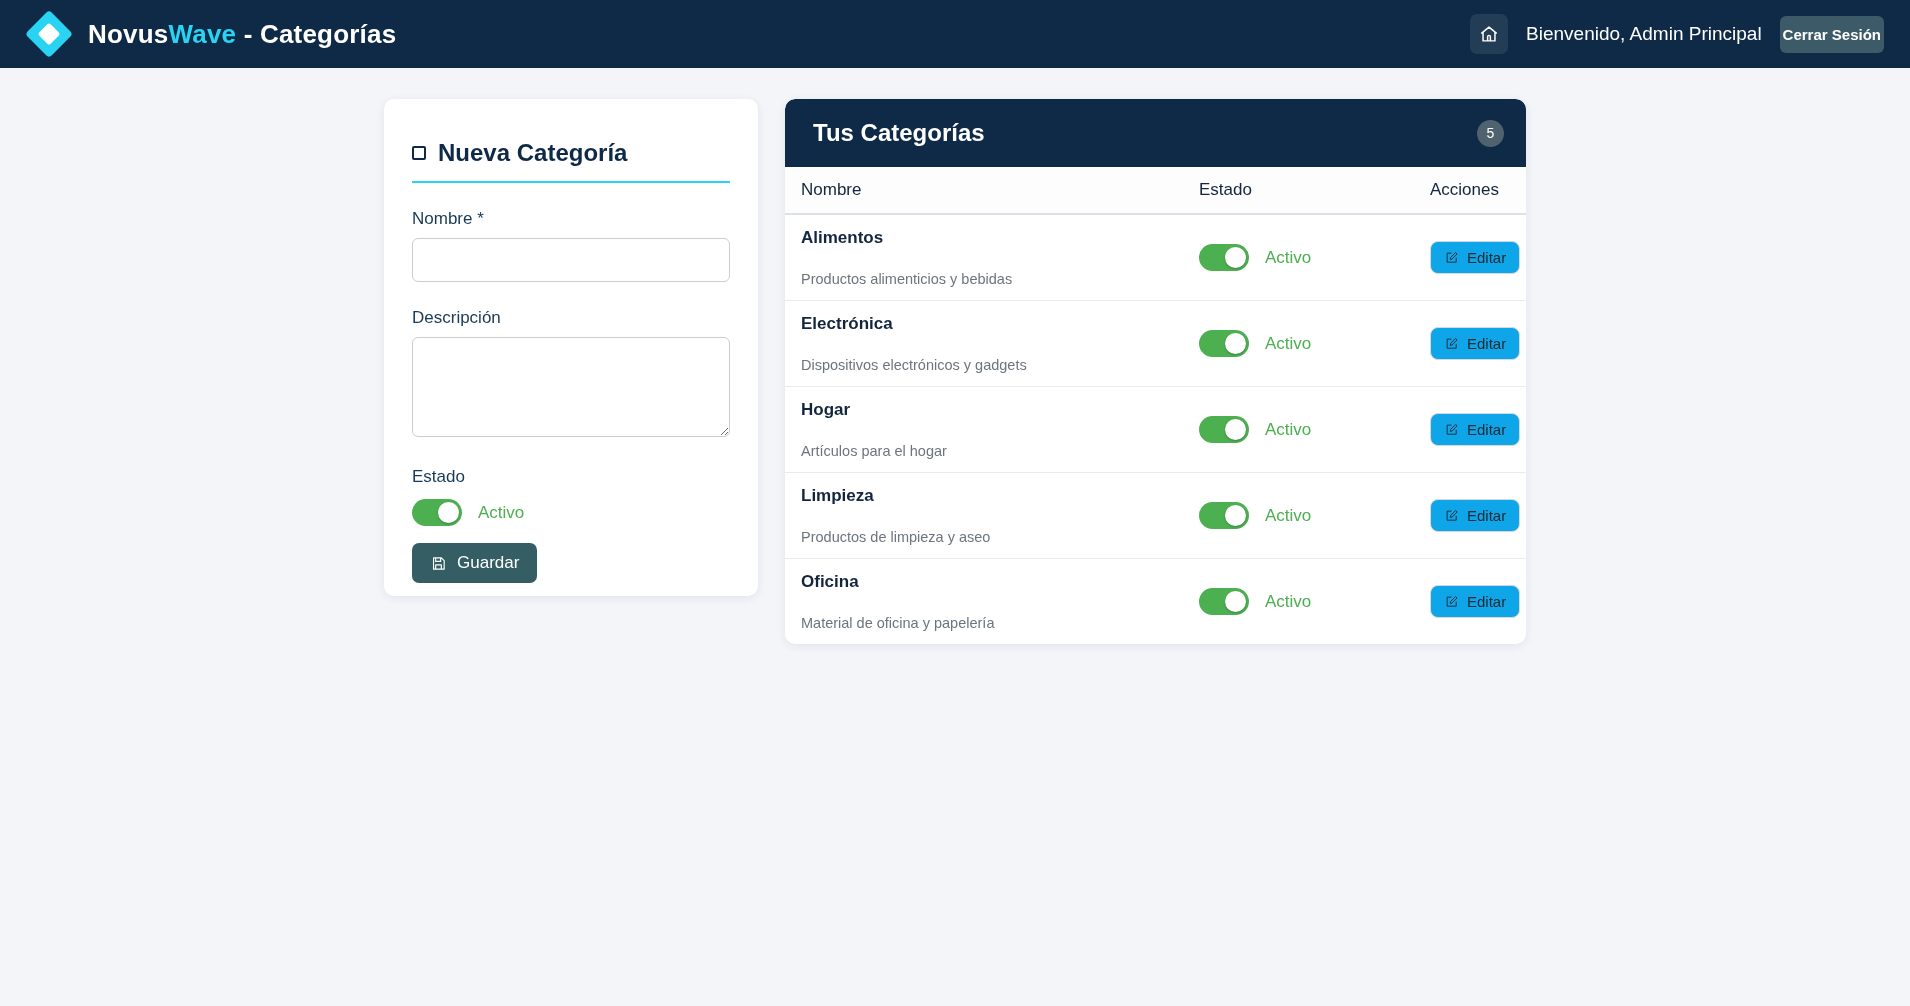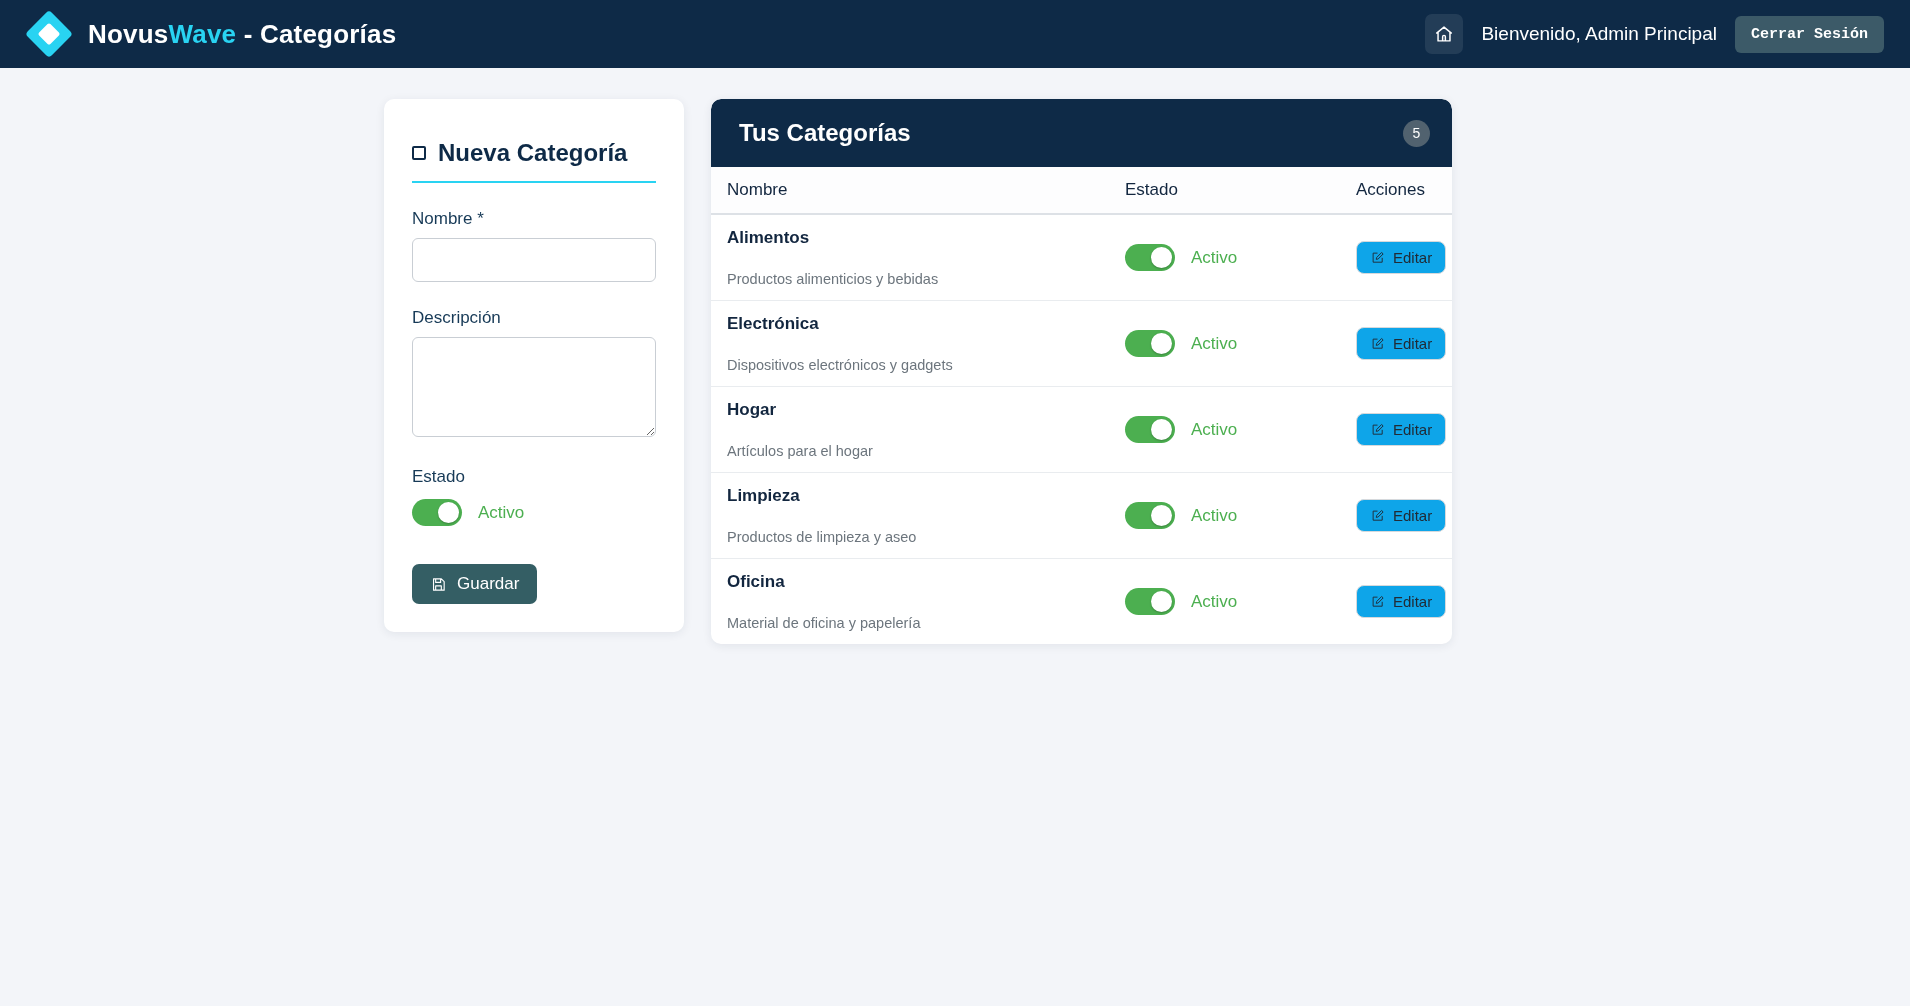--- a/index.html
+++ b/index.html
@@ -44,44 +44,44 @@
     display:flex; align-items:center; justify-content:center;
     cursor:pointer;
   }
   .home-btn svg { width:22px; height:22px; stroke:#fff; fill:none; stroke-width:1.6; }
   .welcome { font-size:19px; color:#fff; }
   .logout-btn {
     background:#3c5a68;
     color:#fff;
     border:none;
     border-radius:6px;
-    padding:10px 16px;
+    padding:10px 3px;
     font-size:15px;
     font-weight:bold;
-    font-family:Liberation Mono, monospace;
+    font-family:Liberation Sans, sans-serif;
     cursor:pointer;
   }
 
   
   .main {
     width:1142px;
     margin:31px auto 0;
     display:flex;
     gap:27px;
     align-items:flex-start;
   }
   .card {
     background:#fff;
     border-radius:10px;
     box-shadow:0 2px 10px rgba(20,40,70,0.08);
     min-height:497px;
   }
 
   
-  .form-card { width:300px; padding:40px 28px 28px; }
+  .form-card { width:374px; padding:40px 28px 13px; }
   .form-title {
     display:flex; align-items:center; gap:12px;
     font-size:24px; font-weight:bold; color:#0e2a47;
     border-bottom:2px solid #29d3f2;
     padding-bottom:14px;
   }
   .square-icon {
     width:14px; height:14px;
     border:2.5px solid #0e2a47;
     border-radius:2px;
@@ -114,21 +114,21 @@
   }
   .switch .knob {
     position:absolute; right:3px; top:3px;
     width:21px; height:21px;
     border-radius:50%;
     background:#fff;
     box-shadow:0 1px 2px rgba(0,0,0,0.25);
   }
   .estado-value { font-size:17px; color:#4caf50; }
   .save-btn {
-    margin-top:38px;
+    margin-top:17px;
     display:inline-flex; align-items:center; gap:10px;
     background:#345e64;
     color:#fff;
     border:none; border-radius:7px;
     padding:10px 18px;
     font-size:17px;
     font-family:"Liberation Sans", sans-serif;
     cursor:pointer;
   }
   .save-btn svg { width:17px; height:17px; stroke:#fff; fill:none; stroke-width:1.6; }

